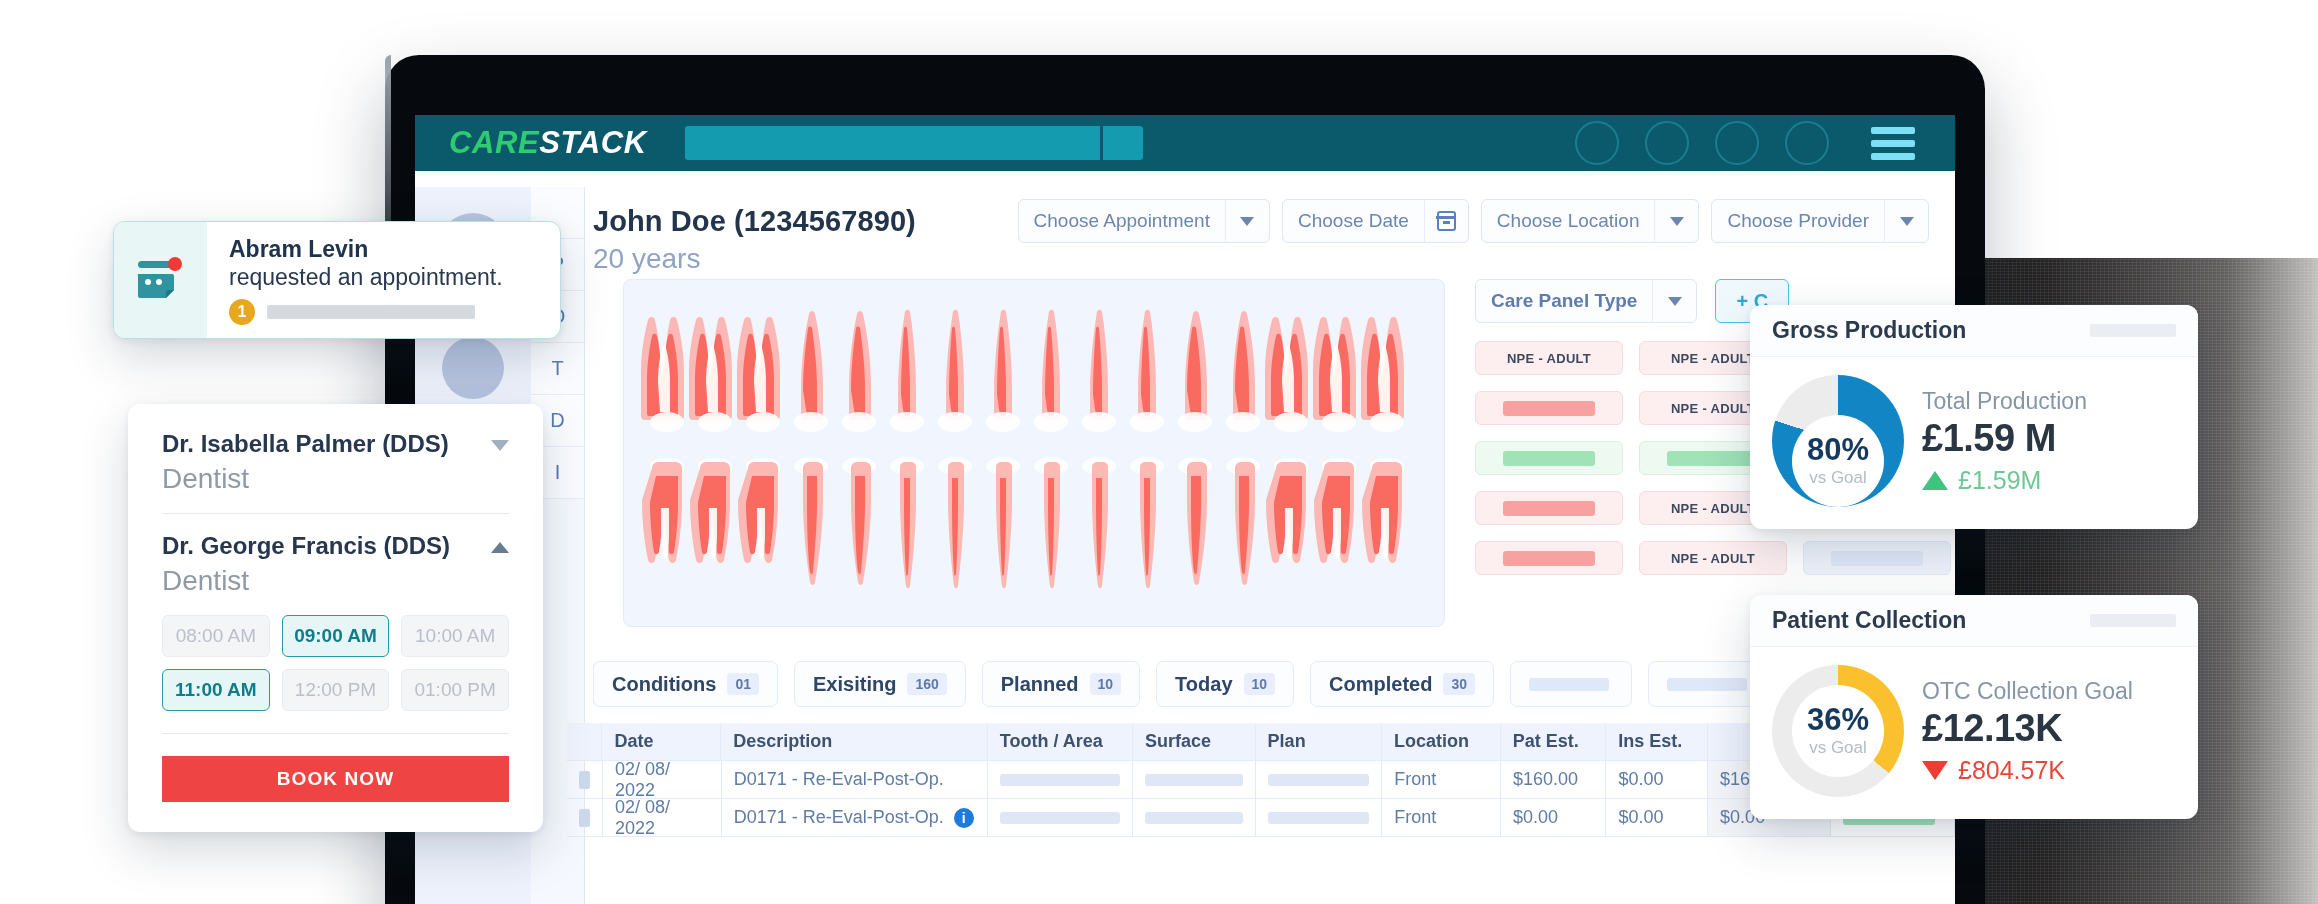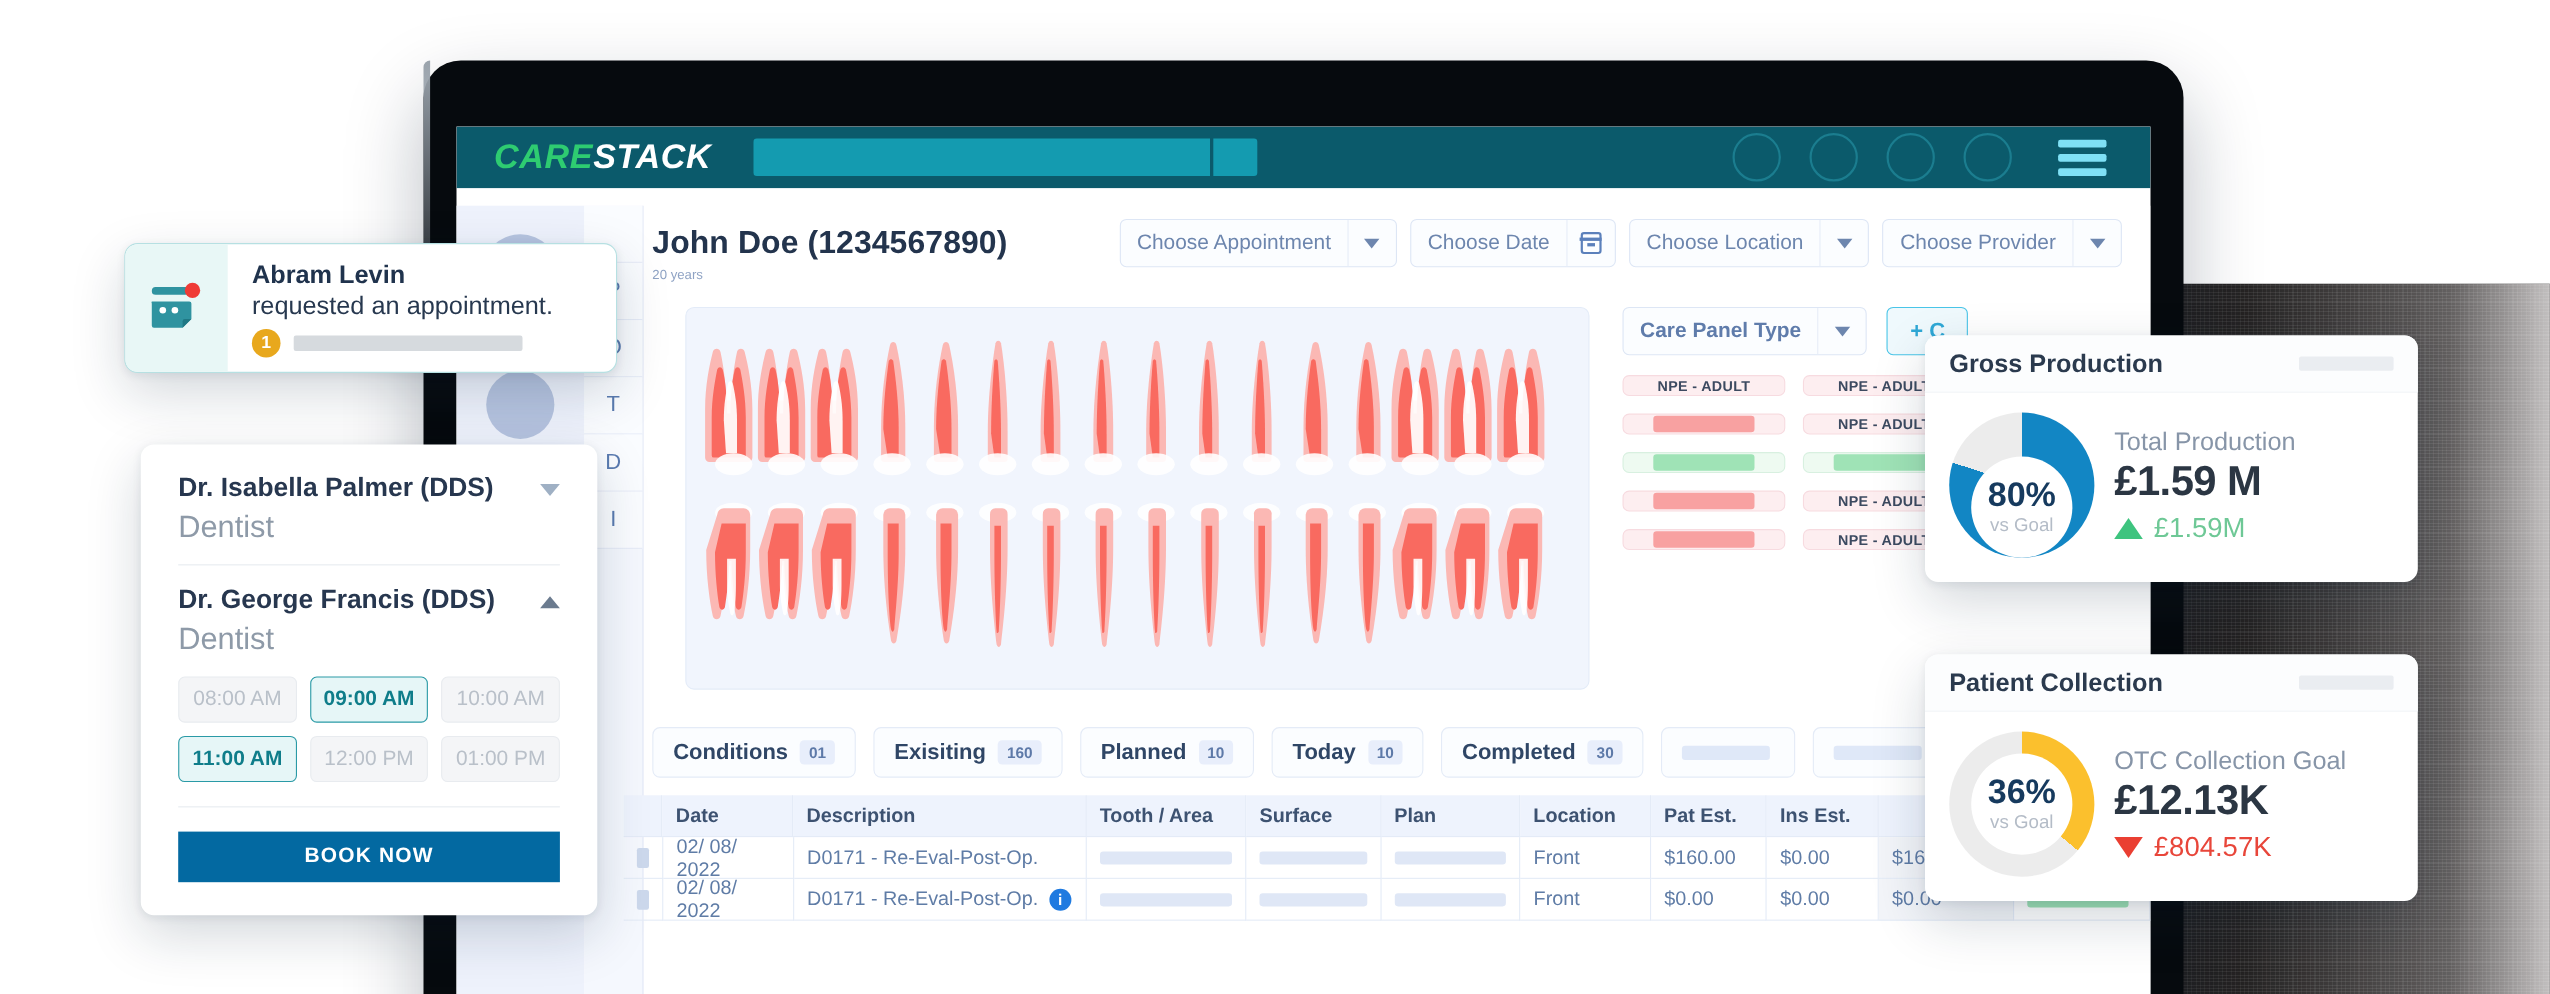--- a/index.html
+++ b/index.html
@@ -71,21 +71,21 @@
   .avatar-ph.small { width:62px; height:62px; margin-top:54px; }
 
   .rail-strip { position:absolute; left:116px; top:0; width:54px; bottom:0; background:#f5f8fe;
                 border-right:1px solid #e1e8f5; }
   .vtab { height:52px; border-bottom:1px solid #e6ecf8; display:flex; align-items:center;
           justify-content:center; color:#5a7bb0; font-size:20px; background:#fafcff; }
 
   
   .patient-head { position:absolute; left:178px; top:18px; }
   .patient-name { font-size:29px; font-weight:700; color:#23344d; letter-spacing:.1px; }
-  .patient-age { font-size:12px; color:#8fa3c4; margin-top:5px; }
+  .patient-age { font-size:28px; color:#8fa3c4; margin-top:5px; }
 
   .filters { position:absolute; right:26px; top:12px; display:flex; gap:12px; }
   .filt { height:44px; display:flex; align-items:stretch; border:1px solid #dde6f5;
           border-radius:6px; background:#fbfdff; }
   .filt .lbl { padding:0 15px; display:flex; align-items:center; font-size:19px; color:#6d86ae; white-space:nowrap; }
   .filt .ic { width:44px; border-left:1px solid #e6edf8; display:flex; align-items:center; justify-content:center;
               color:#6d86ae; }
   .chev { width:0;height:0;border-left:7px solid transparent;border-right:7px solid transparent;
           border-top:9px solid #6d86ae; }
   .cal { width:19px;height:20px;border:2.5px solid #5b80bb;border-radius:3px; position:relative; }
@@ -98,21 +98,21 @@
 
   
   .care-col { position:absolute; left:1060px; top:92px; width:500px; bottom:0; }
   .care-row1 { display:flex; gap:18px; align-items:center; }
   .care-select { height:44px; display:flex; border:1px solid #dde6f5; border-radius:6px; background:#fbfdff; }
   .care-select .lbl { padding:0 15px; display:flex; align-items:center; font-size:19px; color:#5f7cab; font-weight:600;}
   .care-select .ic { width:44px; border-left:1px solid #e6edf8; display:flex; align-items:center; justify-content:center;}
   .care-add { height:44px; min-width:74px; border:1.5px solid #49c5e8; border-radius:6px; background:#eff9fd;
               display:flex; align-items:center; justify-content:center; color:#2fa8d6; font-size:20px; font-weight:600; }
   .chips { margin-top:18px; display:grid; grid-template-columns:repeat(3,148px); gap:16px 16px; }
-  .chip { height:19px; border-radius:6px; display:flex; align-items:center; justify-content:center;
+  .chip { height:34px; border-radius:6px; display:flex; align-items:center; justify-content:center;
           font-size:13px; font-weight:600; letter-spacing:.3px; }
   .chip.pink { background:#fdeef0; border:1px solid #f7dbe0; color:#3c4a60; }
   .chip.blue { background:#eef2fb; border:1px solid #e2e9f6; color:#3c4a60; }
   .chip.green{ background:#eefaf1; border:1px solid #d8f0e0; }
   .chip.grey { background:#eef2f8; border:1px solid #e3e9f3; color:#55657d; }
   .bar { height:15px; border-radius:3px; width:92px; }
   .bar.red { background:#f8a1a1; }
   .bar.green { background:#9fe3b6; }
 
   
@@ -169,21 +169,21 @@
   .doc-role { font-size:28px; color:#8e9aa8; margin-top:5px; }
   .caret { width:0;height:0;margin-top:10px;
            border-left:9px solid transparent;border-right:9px solid transparent; }
   .caret.down { border-top:11px solid #9fb0c4; }
   .caret.up   { border-bottom:11px solid #6b7b8f; }
   .hr { height:1px; background:#e7ebf0; margin:18px 0; }
   .slots { display:grid; grid-template-columns:repeat(3,1fr); gap:12px 12px; margin-top:18px; }
   .slot { height:42px; border:1px solid #e8ebef; border-radius:6px; background:#f4f5f7;
           display:flex; align-items:center; justify-content:center; font-size:19px; color:#b9c0c9; }
   .slot.active { background:#e6f6f7; border:1.5px solid #2a9aa6; color:#0f7d8a; font-weight:600; }
-  .booknow { margin-top:22px; height:46px; background:#0369a1; color:#fff; font-size:19px;
+  .booknow { margin-top:22px; height:46px; background:#ef4444; color:#fff; font-size:19px;
              font-weight:700; letter-spacing:1.1px; display:flex; align-items:center; justify-content:center; }
 
   
   .kpi { width:448px; }
   .kpi-head { height:52px; border-bottom:1px solid #eceff4; display:flex; align-items:center;
               justify-content:space-between; padding:0 22px; background:#fcfdfe; border-radius:12px 12px 0 0; }
   .kpi-title { font-size:23px; font-weight:700; color:#2b3a4e; }
   .kpi-headbar { width:86px; height:13px; background:#eaedf1; border-radius:2px; }
   .kpi-body { display:flex; align-items:center; padding:18px 22px 22px; gap:18px; }
   .donut { width:132px; height:132px; border-radius:50%; position:relative;

